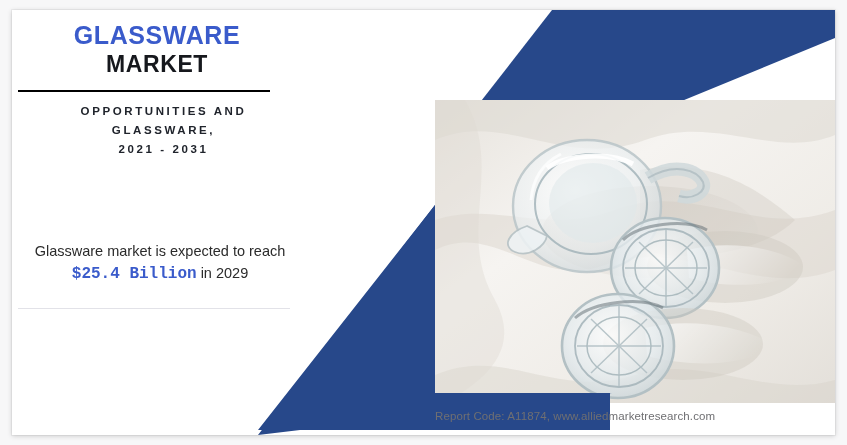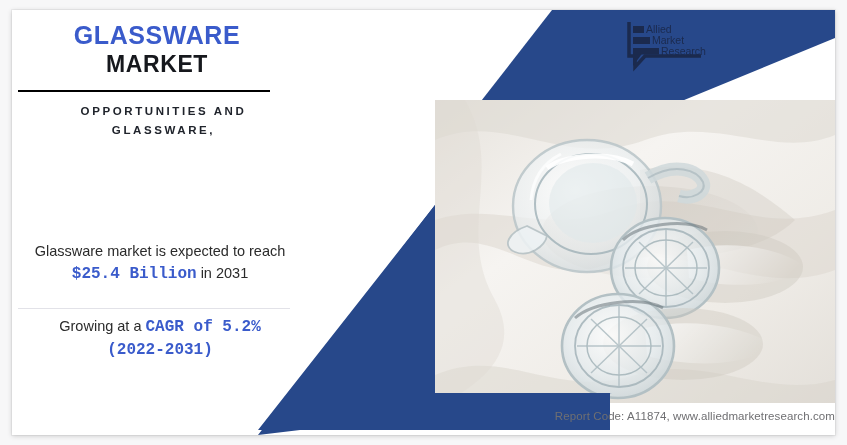--- a/index.html
+++ b/index.html
@@ -159,52 +159,36 @@
     background: #eceae6;
   }
   .photo svg { display: block; }
 
   
   .footer {
     position: absolute;
     left: 423px;
     top: 400px;
     width: 400px;
-    text-align: right;
+    text-align: left;
     font-size: 11.5px;
     color: #6f6f72;
     letter-spacing: 0.1px;
   }
 </style>
 </head>
 <body>
 
 <div id="infographic">
   <div class="card">
 
     <svg class="top-band" viewBox="0 0 823 95" preserveAspectRatio="none">
       <polygon points="540,0 823,0 823,28 660,95 466,95" fill="#27488a"></polygon>
     </svg>
 
-    <div class="logo">
-      <svg viewBox="0 0 160 104" width="80" height="52">
-
-        <path d="M6 4 L6 72 L18 72 L18 94 L38 72 L150 72" fill="none" stroke="#1b2a4e" stroke-width="7"></path>
-
-        <polygon points="14,62 36,62 14,92" fill="#1b2a4e"></polygon>
-
-        <rect x="14" y="12" width="22" height="14" fill="#1b2a4e"></rect>
-        <rect x="14" y="34" width="34" height="14" fill="#1b2a4e"></rect>
-        <rect x="14" y="56" width="52" height="13" fill="#1b2a4e"></rect>
-
-        <text x="40" y="25" font-family="Liberation Sans, sans-serif" font-size="21" fill="#1b2a4e">Allied</text>
-        <text x="52" y="47" font-family="Liberation Sans, sans-serif" font-size="21" fill="#1b2a4e">Market</text>
-        <text x="70" y="69" font-family="Liberation Sans, sans-serif" font-size="21" fill="#1b2a4e">Research</text>
-      </svg>
-    </div>
 
     <div class="photo">
       <svg viewBox="0 0 400 303" width="400" height="303">
         <defs>
           <linearGradient id="bg" x1="0" y1="0" x2="1" y2="1">
             <stop offset="0%" stop-color="#e7e3dd"></stop>
             <stop offset="35%" stop-color="#f6f4f1"></stop>
             <stop offset="70%" stop-color="#efece7"></stop>
             <stop offset="100%" stop-color="#e3dfd9"></stop>
           </linearGradient>
@@ -304,30 +288,28 @@
       <div class="title-block">
         <span class="title-line1">GLASSWARE</span>
         <span class="title-line2">MARKET</span>
       </div>
 
       <div class="rule-dark"></div>
 
       <div class="subtitle">
         <span>OPPORTUNITIES AND</span>
         <span>GLASSWARE,</span>
+        <span>2021 - 2031</span>
       </div>
 
       <div class="stat-one">
-        <span>Glassware market is expected to reach </span><span class="hl">$25.4 Billion</span><span> in 2031</span>
+        <span>Glassware market is expected to reach </span><span class="hl">$25.4 Billion</span><span> in 2029</span>
       </div>
 
       <div class="rule-light"></div>
 
-      <div class="stat-two">
-        <span>Growing at a </span><span class="hl">CAGR of 5.2%</span><br><span class="hl">(2022-2031)</span>
-      </div>
 
     </div>
 
     <div class="footer">Report Code: A11874, www.alliedmarketresearch.com</div>
 
   </div>
 </div>
 
 </body></html>

